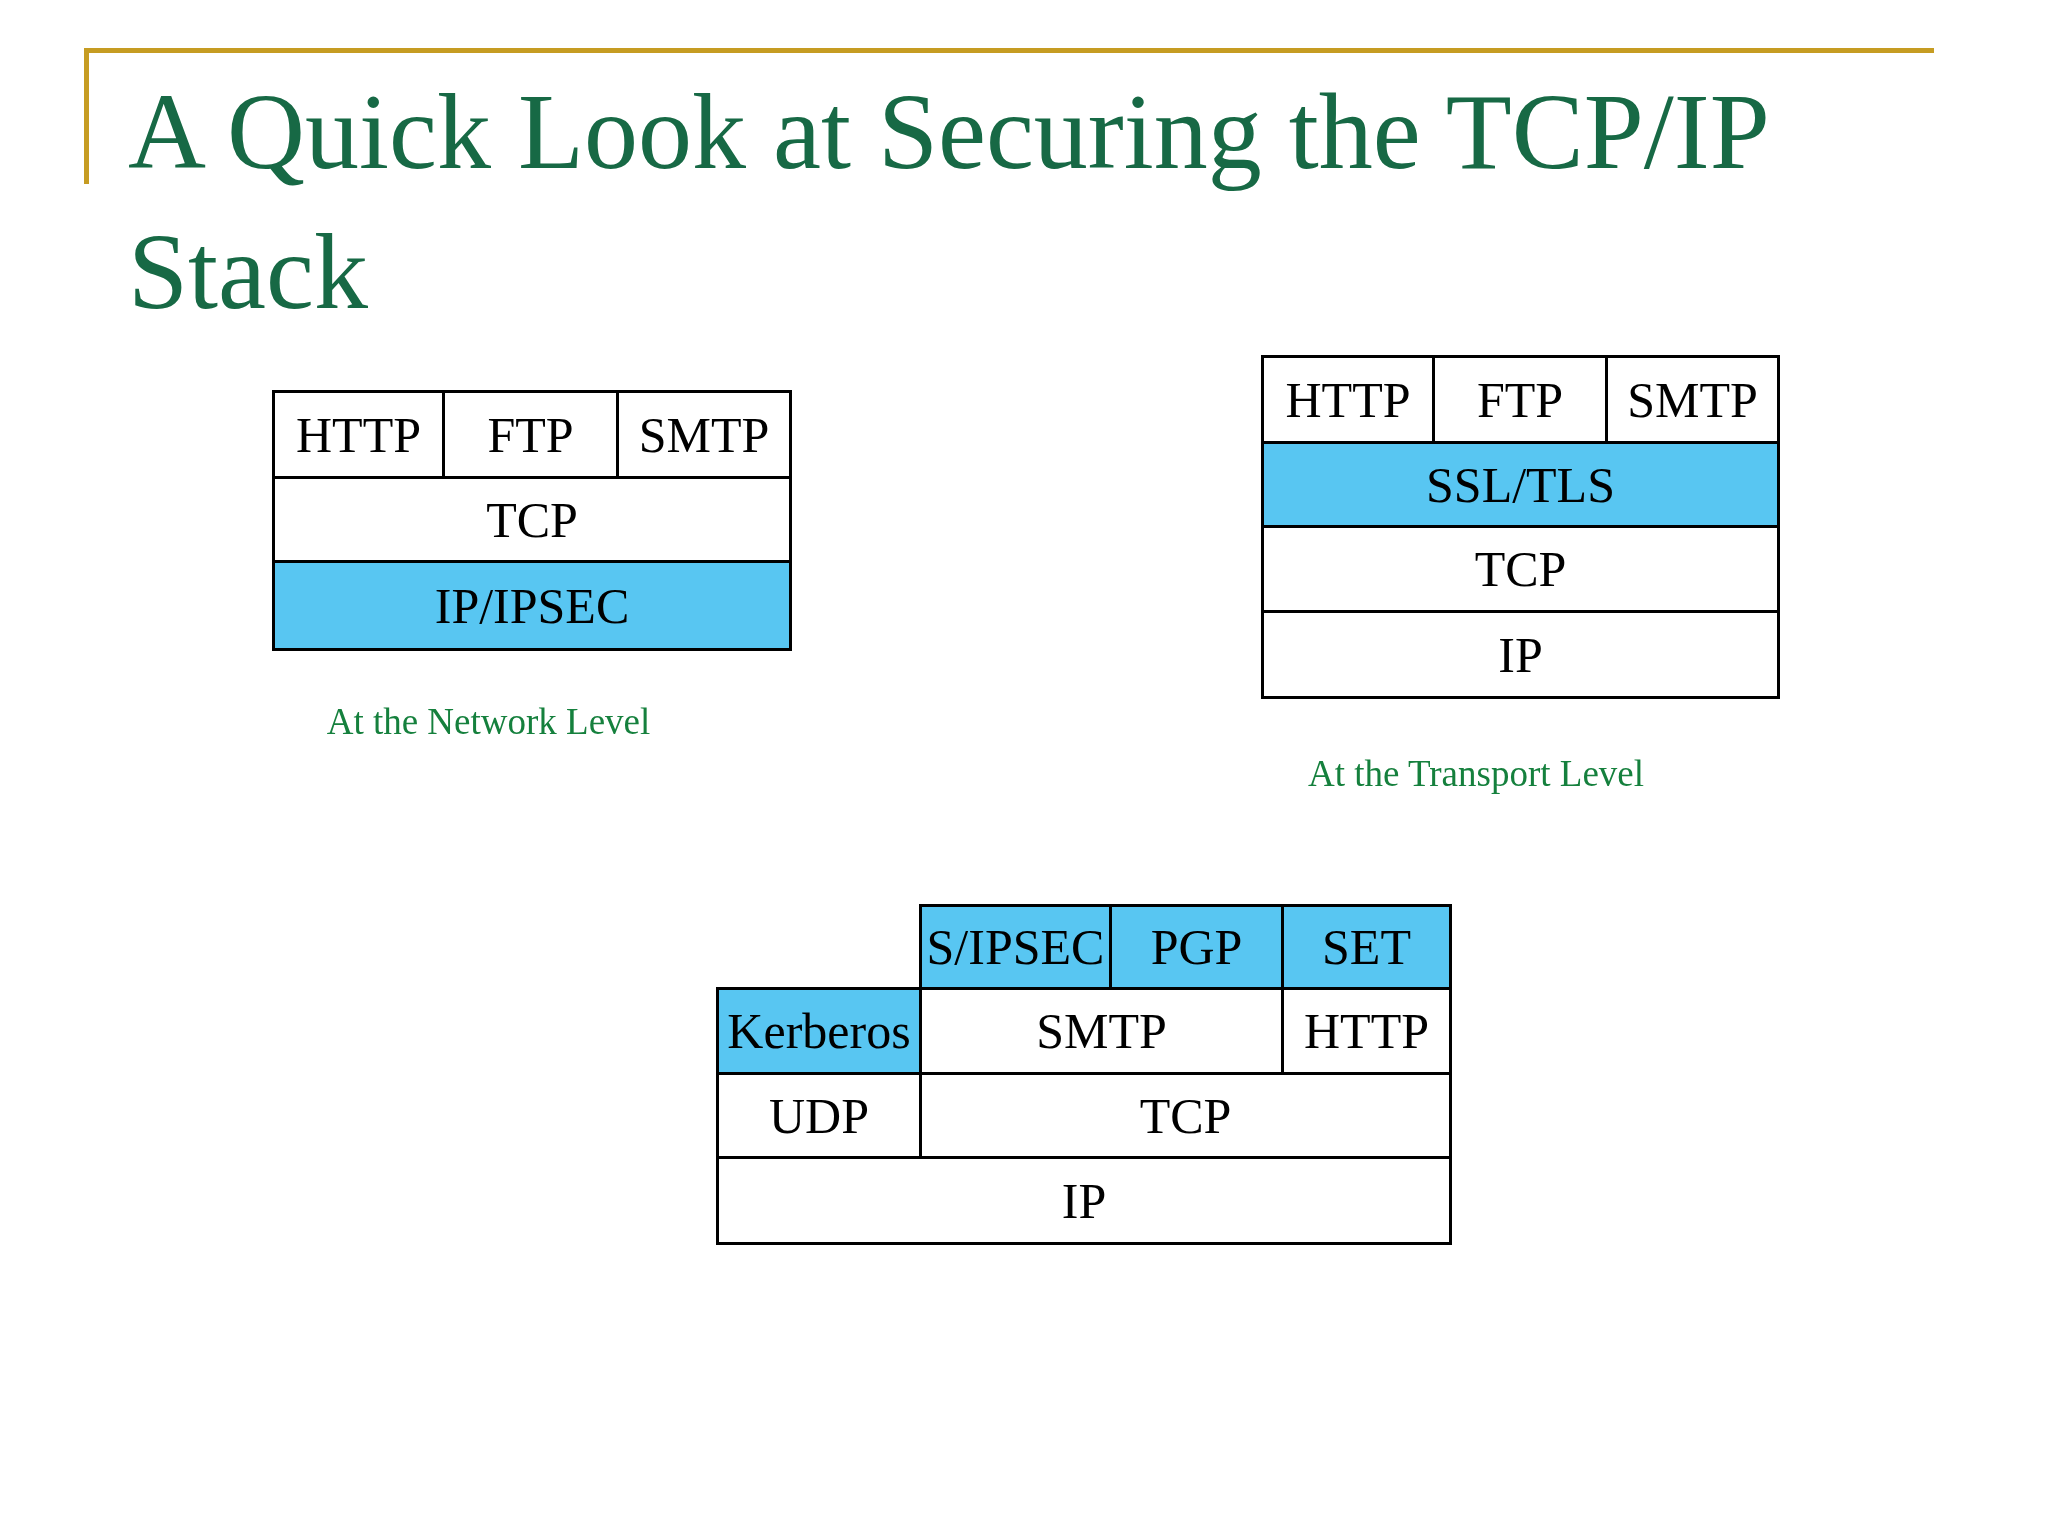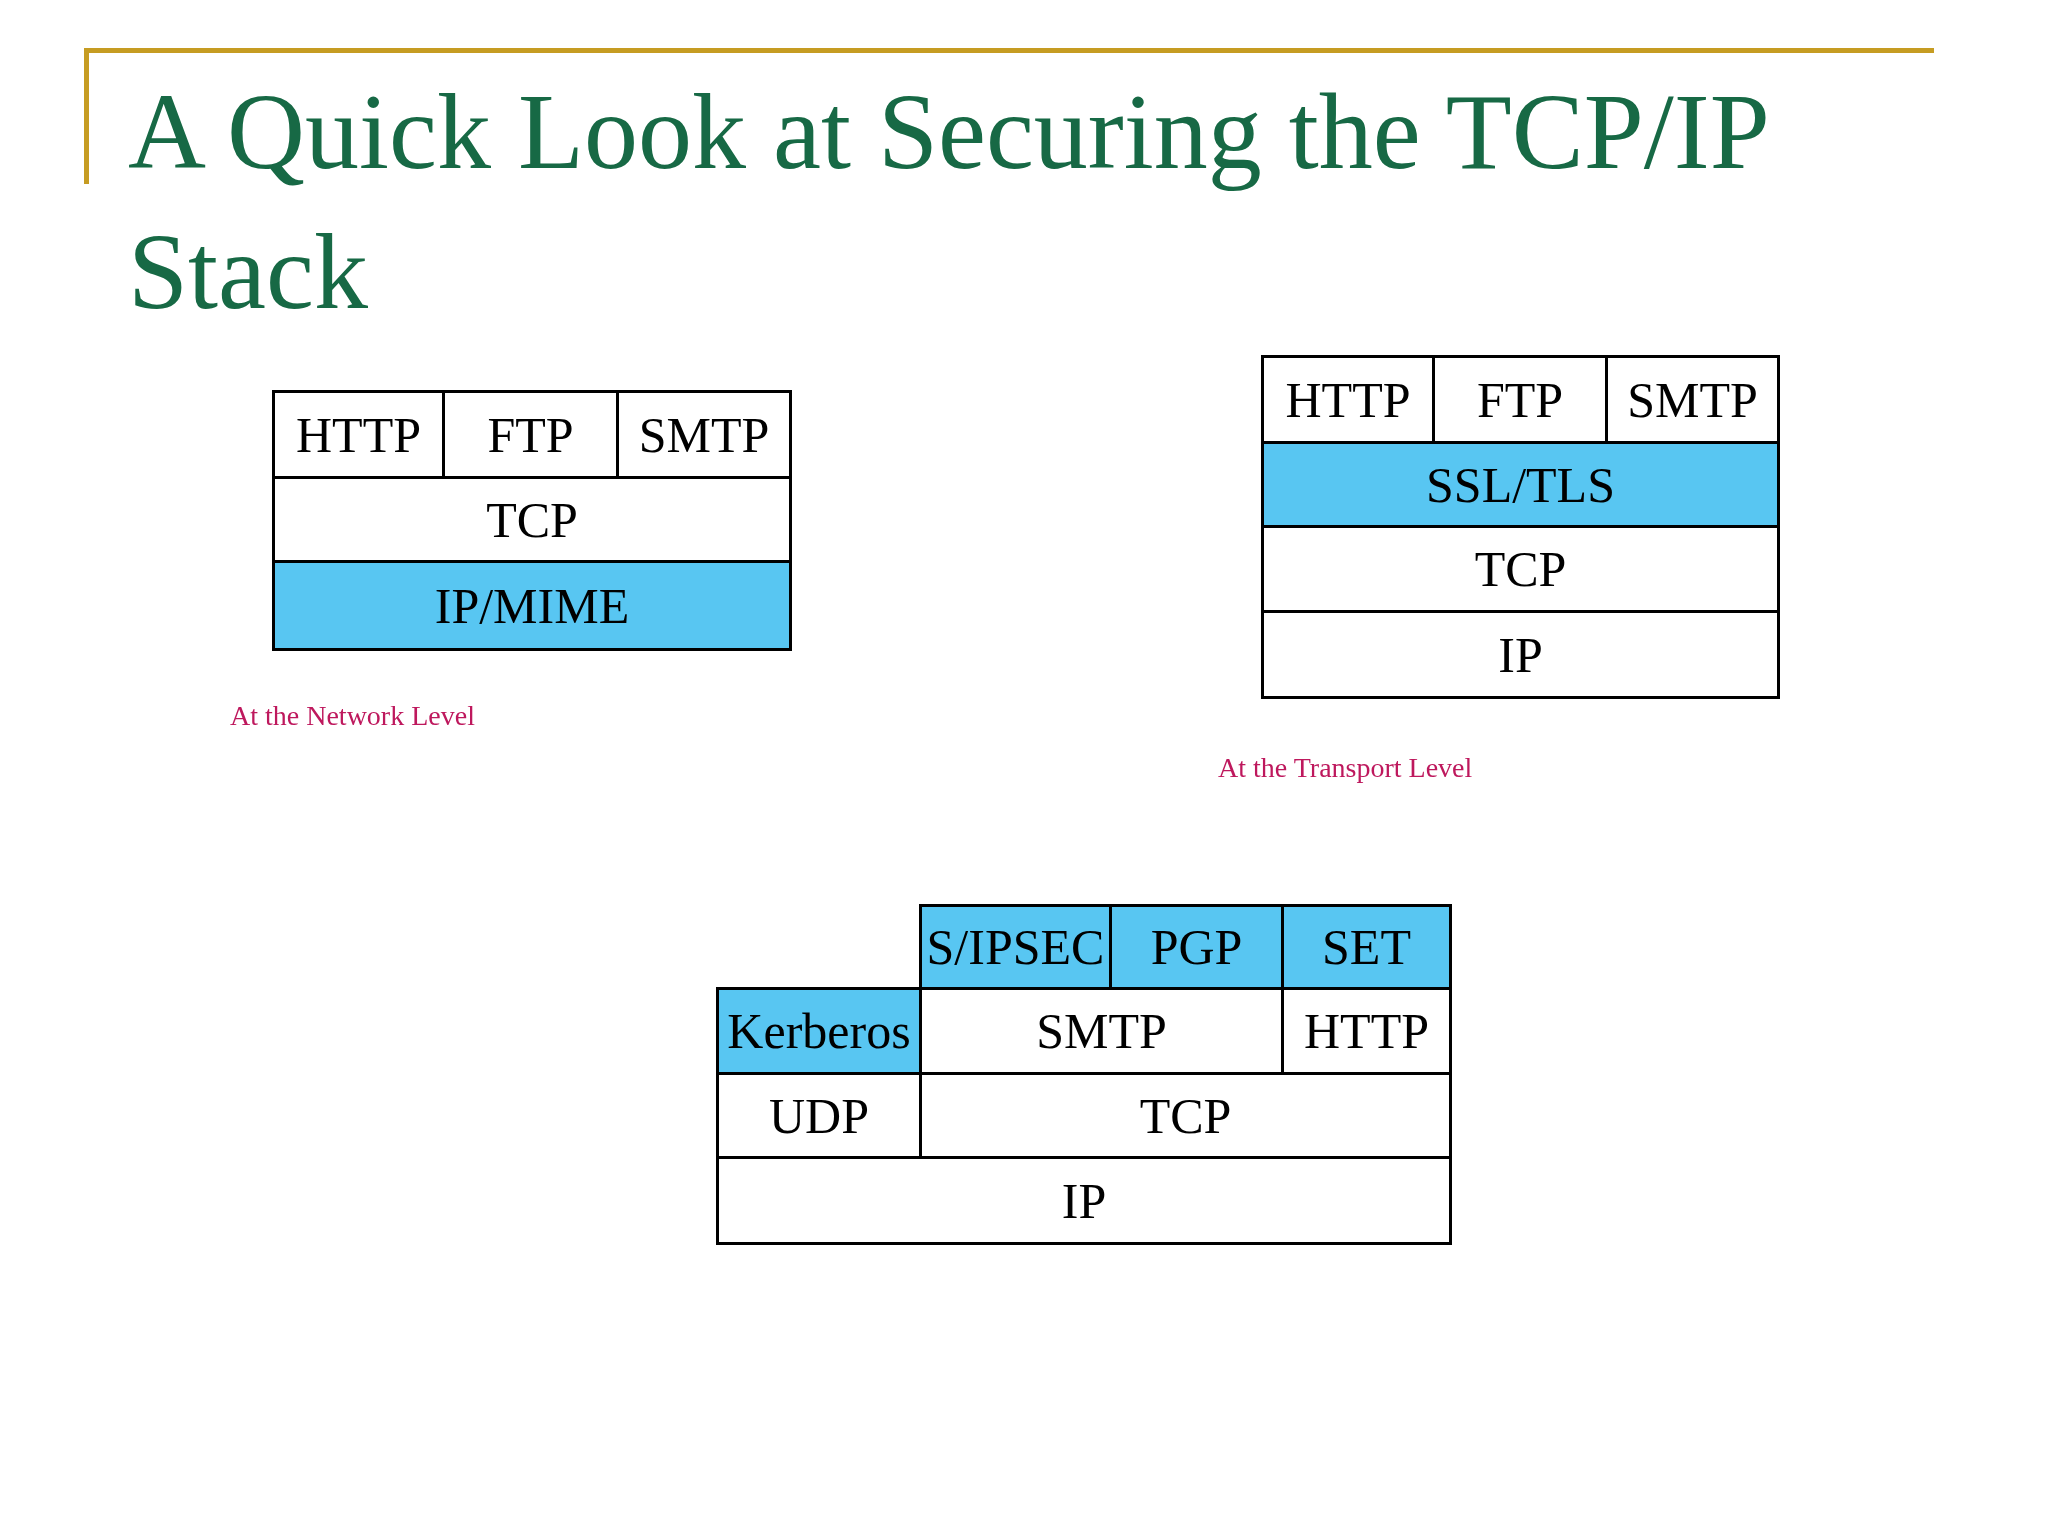--- a/index.html
+++ b/index.html
@@ -74,22 +74,23 @@
     background: transparent;
   }
 
   .t-network    { left: 272px; top: 390px; width: 517px; }
   .t-transport  { left: 1261px; top: 355px; width: 516px; }
   .t-application{ left: 716px;  top: 904px; width: 733px; }
 
   
   .caption {
     position: absolute;
-    font-size: 28px;
-    color: #be185d;
+    font-size: 37px;
+    color: #15803d;
+    text-align: center;
   }
   .c-network     { left: 230px;  top: 700px;  width: 517px; }
   .c-transport   { left: 1218px; top: 752px;  width: 516px; }
   .c-application { left: 672px;  top: 1278px; width: 733px; }
 </style>
 </head>
 <body>
 
 <div class="stage">
 
@@ -110,21 +111,21 @@
     <tbody>
       <tr style="height:86px">
         <td>HTTP</td>
         <td>FTP</td>
         <td>SMTP</td>
       </tr>
       <tr style="height:84px">
         <td colspan="3">TCP</td>
       </tr>
       <tr style="height:88px">
-        <td colspan="3" class="blue">IP/MIME</td>
+        <td colspan="3" class="blue">IP/IPSEC</td>
       </tr>
     </tbody>
   </table>
   <div class="caption c-network">At the Network Level</div>
 
   <table class="stack t-transport">
     <colgroup>
         <col style="width:171px">
         <col style="width:173px">
         <col style="width:172px">

